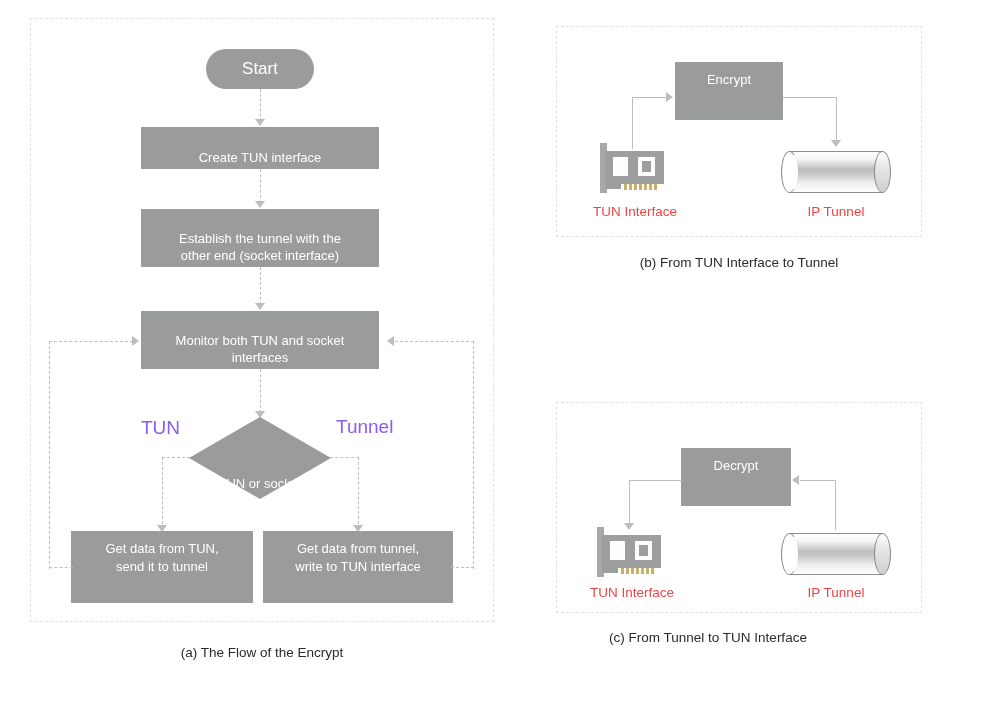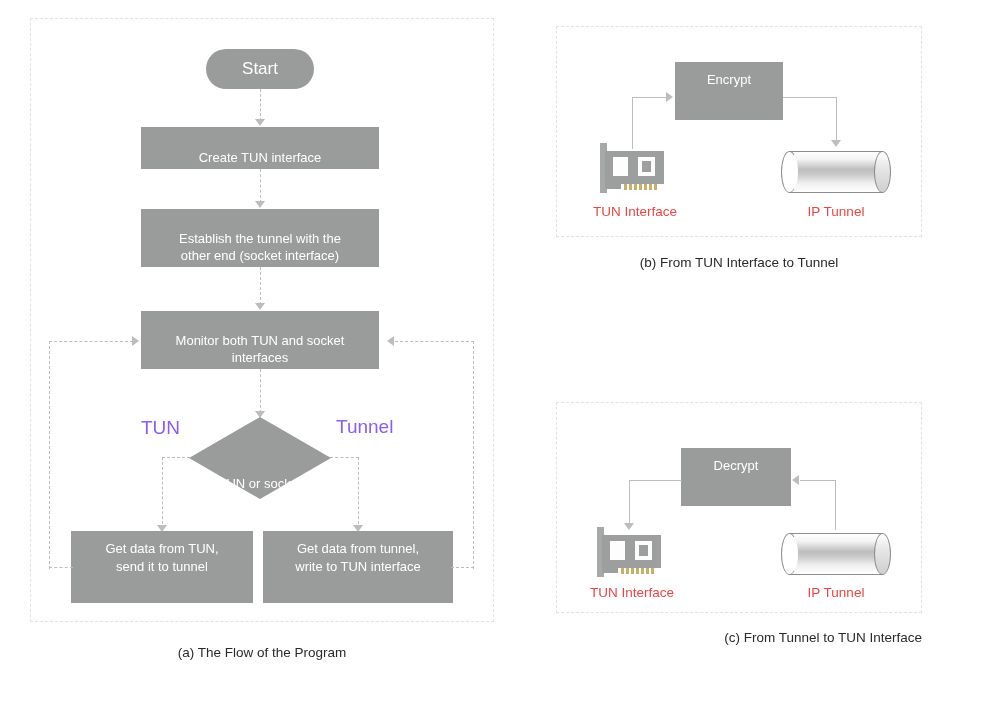--- a/index.html
+++ b/index.html
@@ -283,21 +283,21 @@
   <div class="line-h dash" style="left:18px; top:322px; width:84px;"></div>
   <div class="arrow-right" style="left:101px; top:317px;"></div>
 
   <div class="line-v dash" style="left:442px; top:322px; height:228px;"></div>
   <div class="line-h dash" style="left:420px; top:548px; width:23px;"></div>
   <div class="line-h dash" style="left:364px; top:322px; width:79px;"></div>
   <div class="arrow-left" style="left:356px; top:317px;"></div>
 </div>
 
 <div class="caption" style="left:30px; top:645px; width:464px;">
-  <span>(a) The Flow of the Program</span>
+  <span>(a) The Flow of the Encrypt</span>
 </div>
 
 <div class="panel" style="left:556px; top:26px; width:366px; height:211px;">
 
   <div class="node process proc-text-up" style="left:118px; top:35px; width:108px; height:58px;">
     <span>Encrypt</span>
   </div>
 
   <div class="line-v" style="left:75px; top:70px; height:52px;"></div>
   <div class="line-h" style="left:75px; top:70px; width:35px;"></div>
@@ -364,15 +364,15 @@
   <div class="tunnel" style="left:224px; top:130px;">
     <div class="body"></div>
     <div class="cap-left"></div>
     <div class="cap-right"></div>
   </div>
   <div class="sub-label" style="left:209px; top:182px; width:140px;">
     <span>IP Tunnel</span>
   </div>
 </div>
 
-<div class="caption" style="left:556px; top:630px; width:366px;text-align:right;">
+<div class="caption" style="left:525px; top:630px; width:366px;">
   <span>(c) From Tunnel to TUN Interface</span>
 </div>
 
 </body></html>

